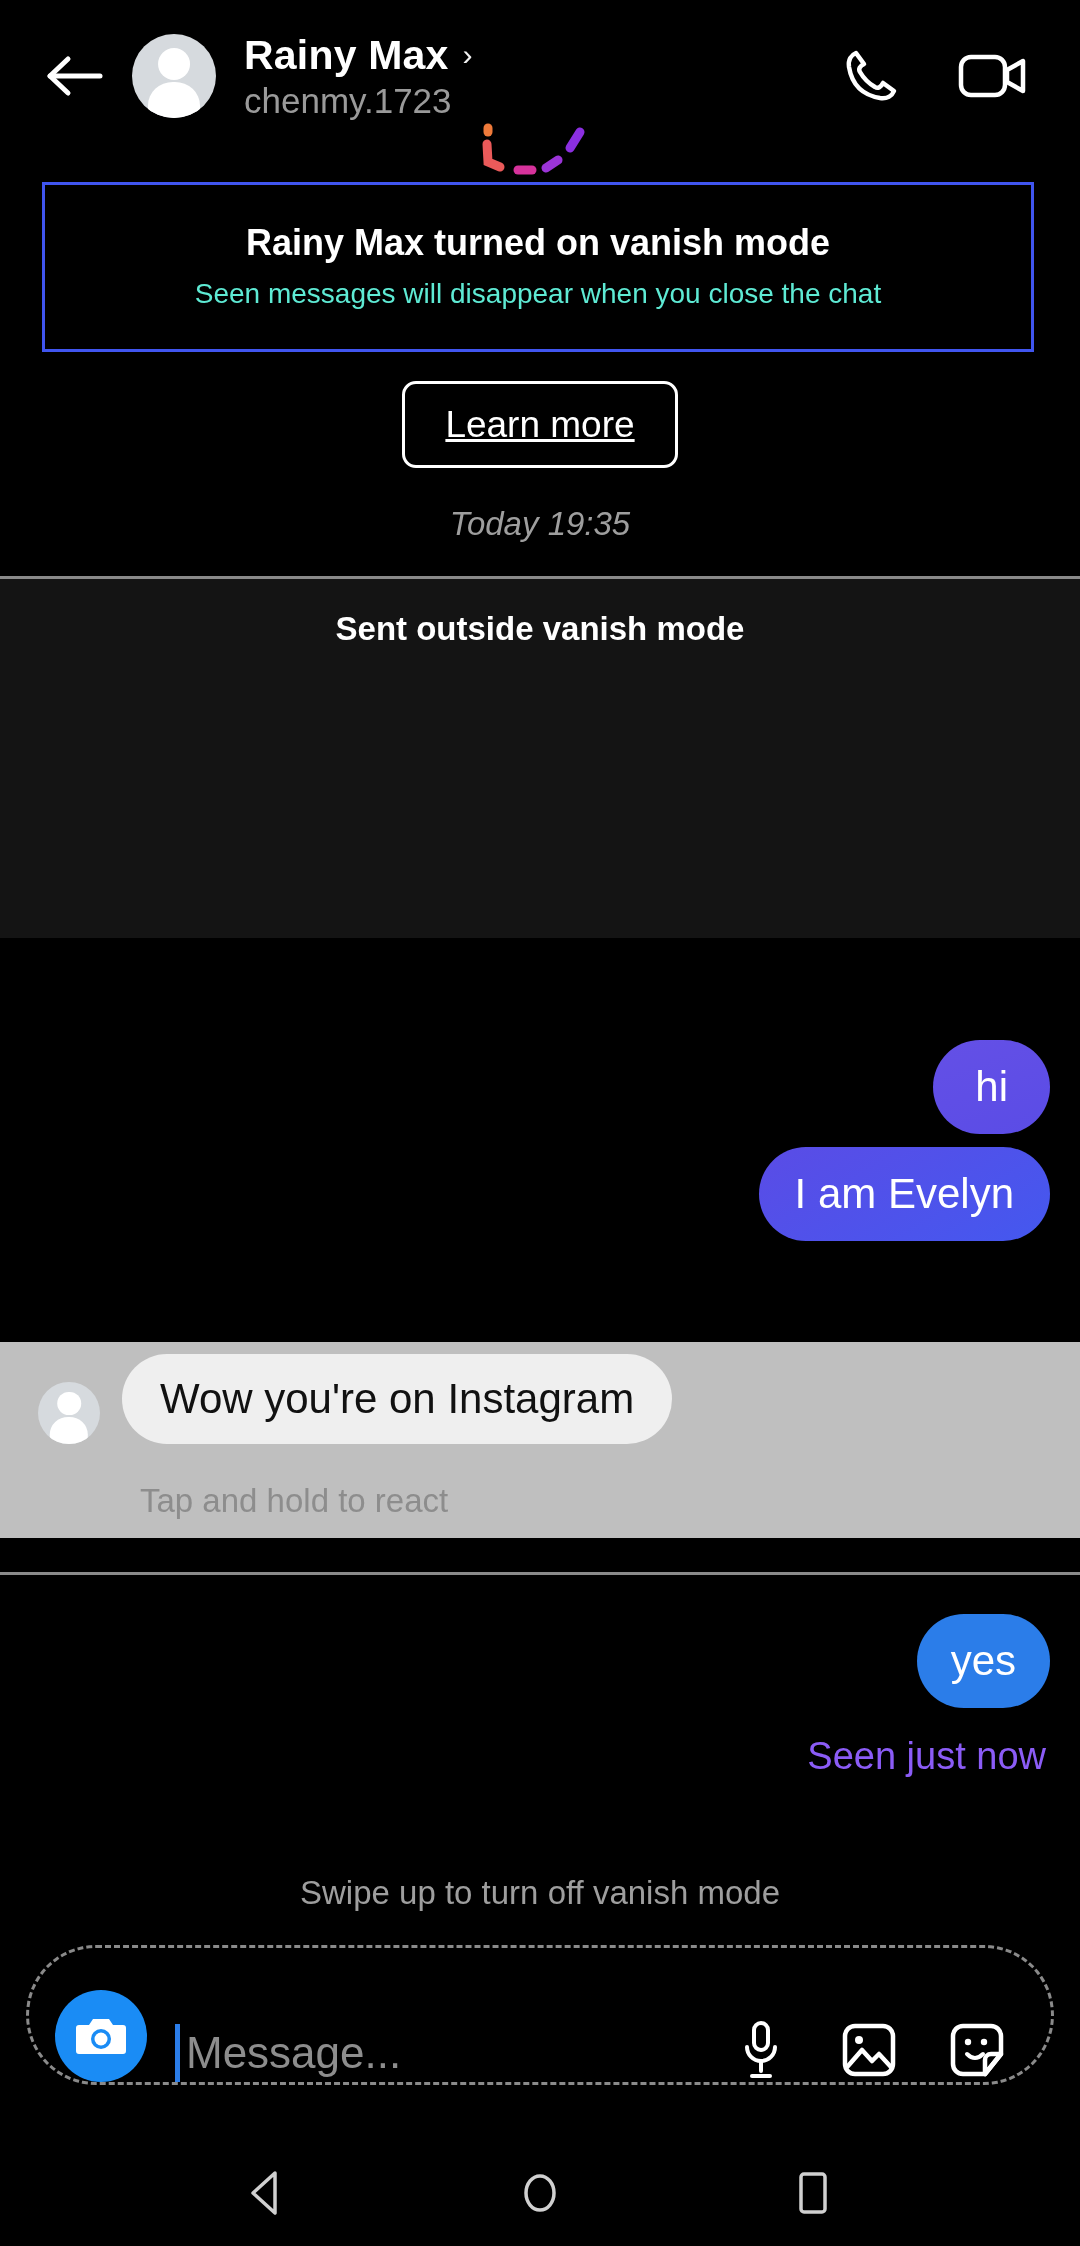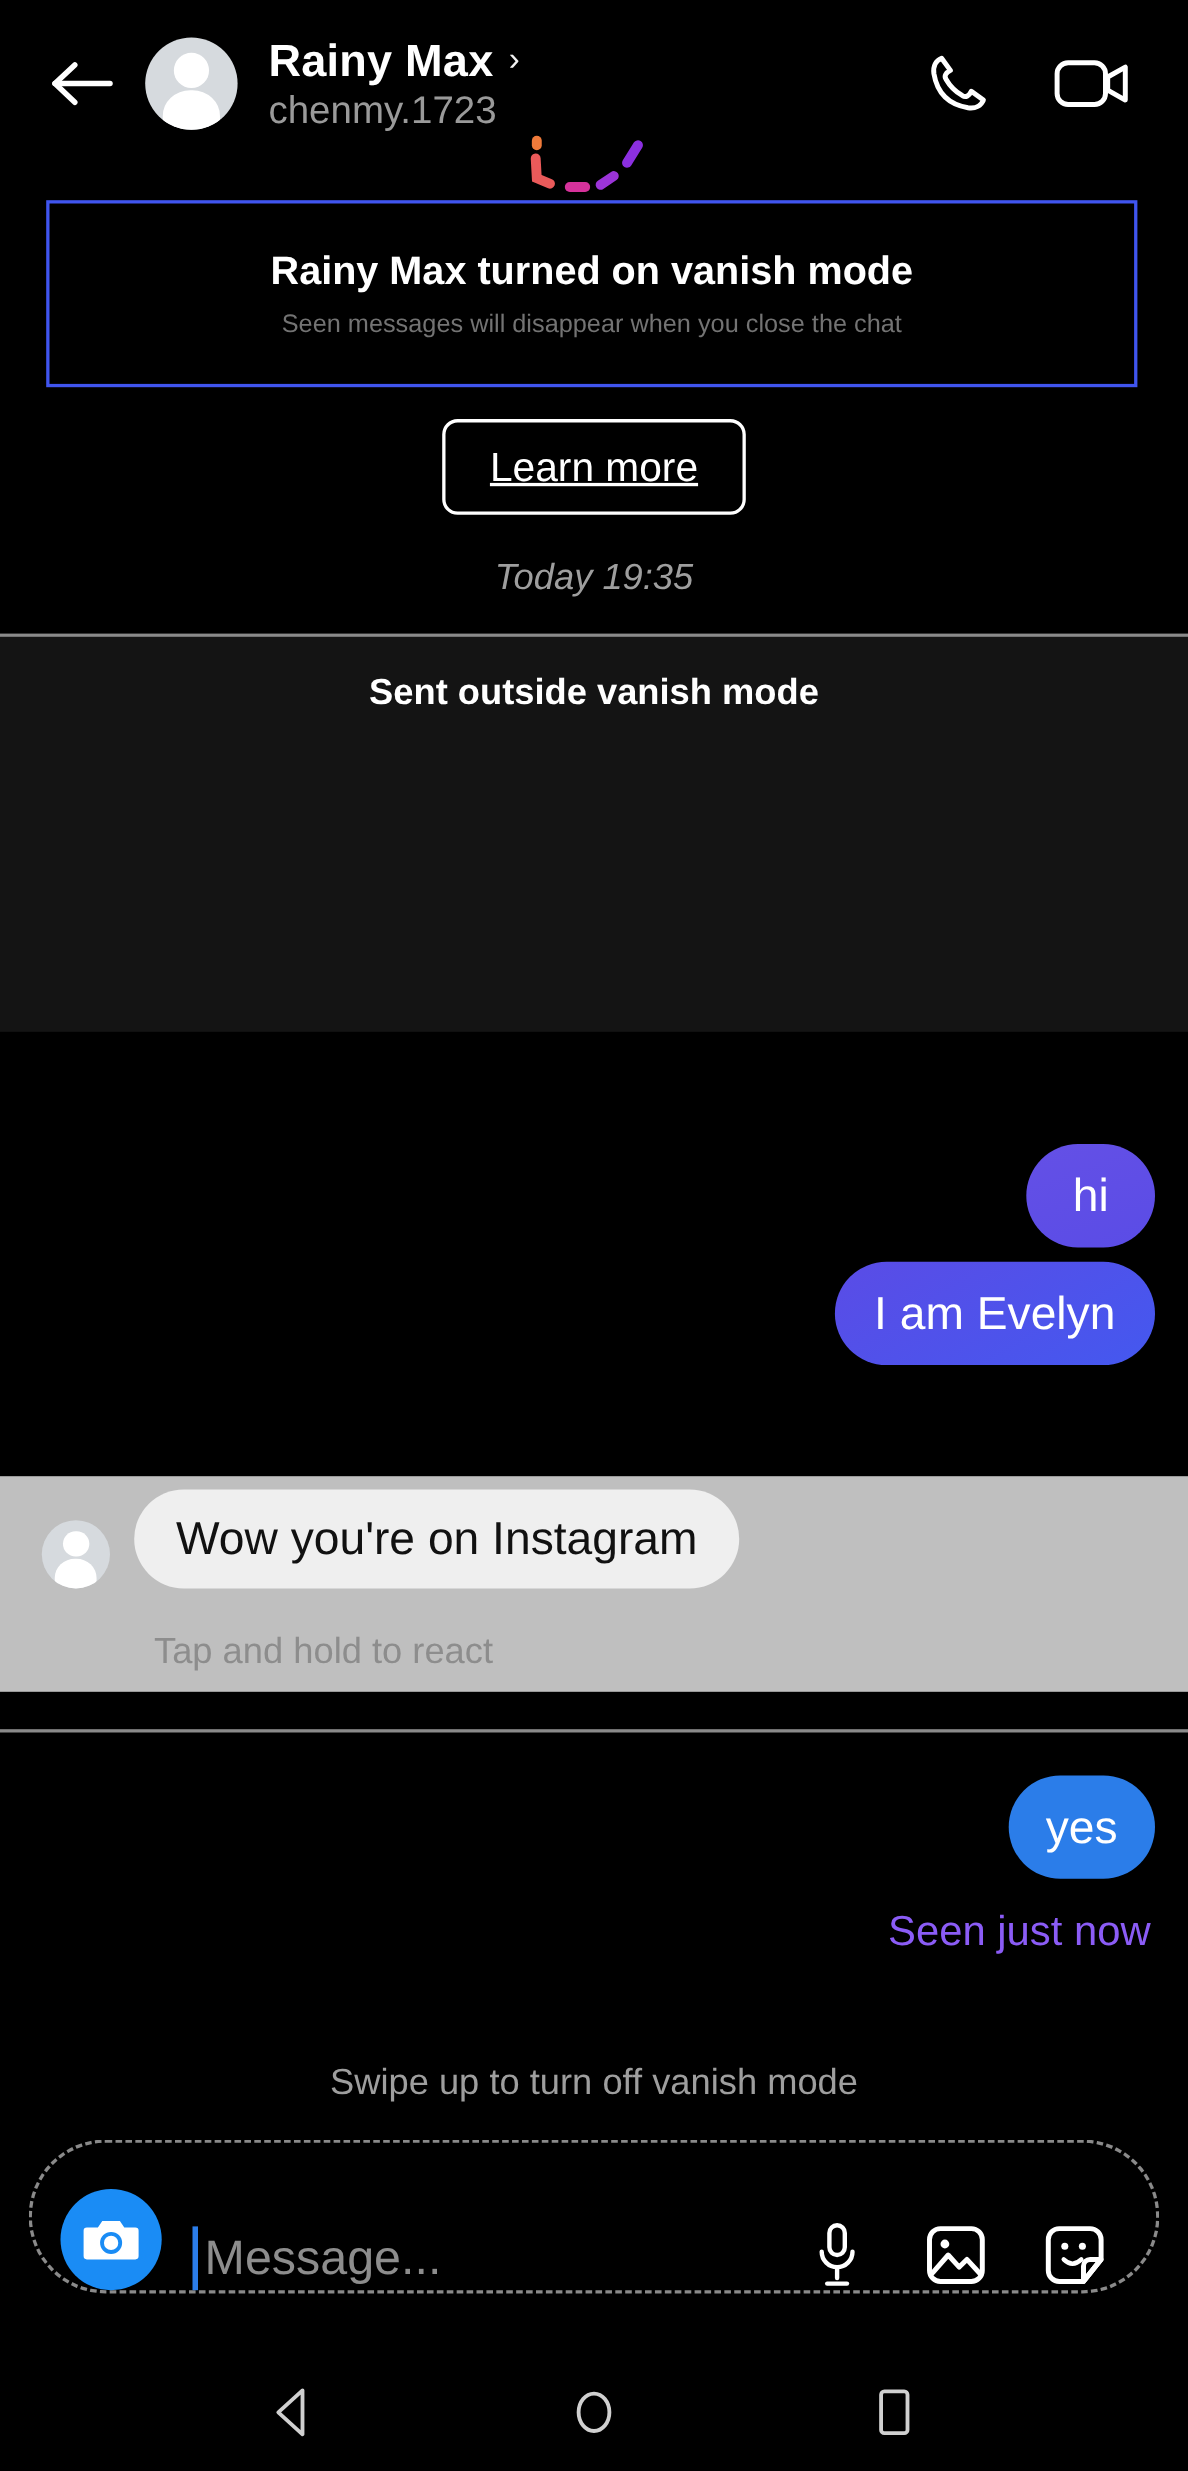--- a/index.html
+++ b/index.html
@@ -36,21 +36,21 @@
   .vanish-graphic { position:absolute; top: 122px; left: 0; width:1080px; height: 60px; display:flex; justify-content:center; }
 
   
   .vanish-banner {
     position:absolute; top: 182px; left: 42px; width: 992px; height: 170px;
     border: 3px solid #4055ef; background:#000;
     display:flex; flex-direction:column; align-items:center; justify-content:center;
     padding: 0 26px;
   }
   .vb-title { color:#fff; font-size: 36px; font-weight: bold; text-align:center; line-height:1.1; }
-  .vb-sub { color:#737373; font-size: 23px; text-align:right; line-height:1.22; margin-top: 14px; }
+  .vb-sub { color:#5eead4; font-size: 28px; text-align:right; line-height:1.22; margin-top: 14px; }
 
   
   .learn-wrap { position:absolute; top: 381px; left:0; width:1080px; display:flex; justify-content:center; }
   .learn-btn {
     border: 3px solid #fff; border-radius: 14px; background: transparent;
     color:#fff; font-size: 37px; padding: 22px 40px; line-height:1;text-decoration:underline;
   }
 
   
   .timestamp { position:absolute; top: 505px; left:0; width:1080px; text-align:center; color:#9e9e9e; font-size: 33px; font-style: italic; }

